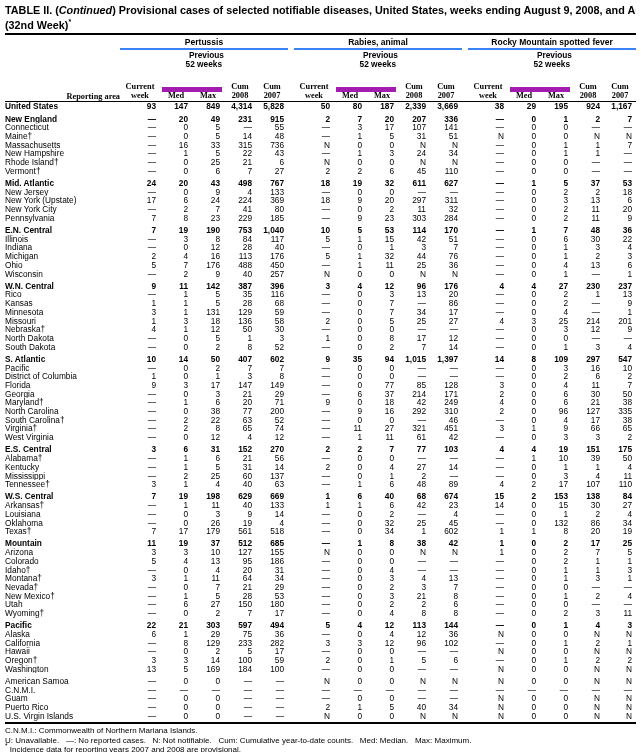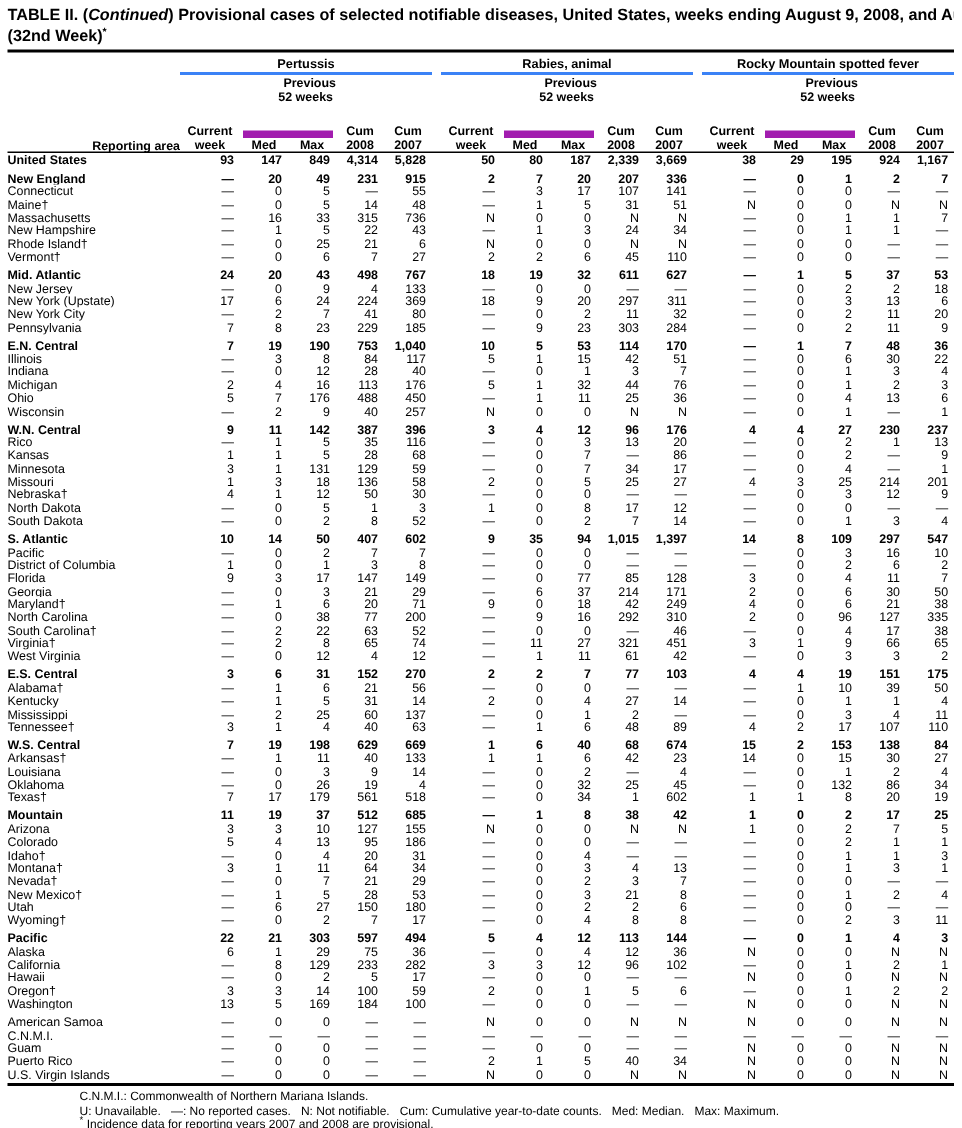--- a/index.html
+++ b/index.html
@@ -27,38 +27,38 @@
     font-weight: bold; font-size: 8.3px; line-height: 8.8px; vertical-align: bottom;
   }
   th.group-label {
     text-align: center; border-bottom: 2px solid #3b82f6;
     padding-bottom: 1px; padding-top: 2px; font-size: 8.5px; white-space: nowrap; overflow: hidden;
   }
   th.area-head { text-align: right; }
   th.num-head { text-align: center; }
   th.prev-head { text-align: right; padding-top: 1px; }
   th.prev-head .u52 { border-bottom: 5px solid #a21caf; padding-bottom: 18px; margin: 0 2px; }
-  th.hbot { border-bottom: 1.6px solid #000; }
+  th.hbot { border-bottom: 1.6px solid #000; font-family: Liberation Serif, serif; }
   th.num-head.pad { padding-bottom: 1px; }
   thead th.medmax { text-align: center; padding-bottom: 1px; }
 
   tbody td {
     font-size: 8.3px; line-height: 8.7px; vertical-align: bottom;
     white-space: nowrap; overflow: hidden;
   }
   td.area { text-align: left; }
   td.num { text-align: right; padding-right: 4px; }
   td.spacer { }
   tr.bold td { font-weight: bold; }
   tr.gap td { padding-top: 3.5px; }
   tbody tr.last td { border-bottom: 2.5px solid #000; padding-bottom: 1.5px; }
 
   
   .footnotes { margin-top: 2.5px; font-size: 8px; line-height: 9.4px; }
-  .footnote { white-space: pre-wrap; margin-left: 48px; }
+  .footnote { white-space: pre-wrap; }
   .footnote sup { font-size: 6.5px; vertical-align: super; line-height: 0; }
 </style>
 </head>
 <body>
 
 <div class="page">
 
   <div class="title">
     <div class="line"><span>TABLE II. (</span><i>Continued</i><span>) Provisional cases of selected notifiable diseases, United States, weeks ending August 9, 2008, and August 11, 2007</span></div>
     <div class="line"><span>(32nd Week)</span><sup>*</sup></div>

